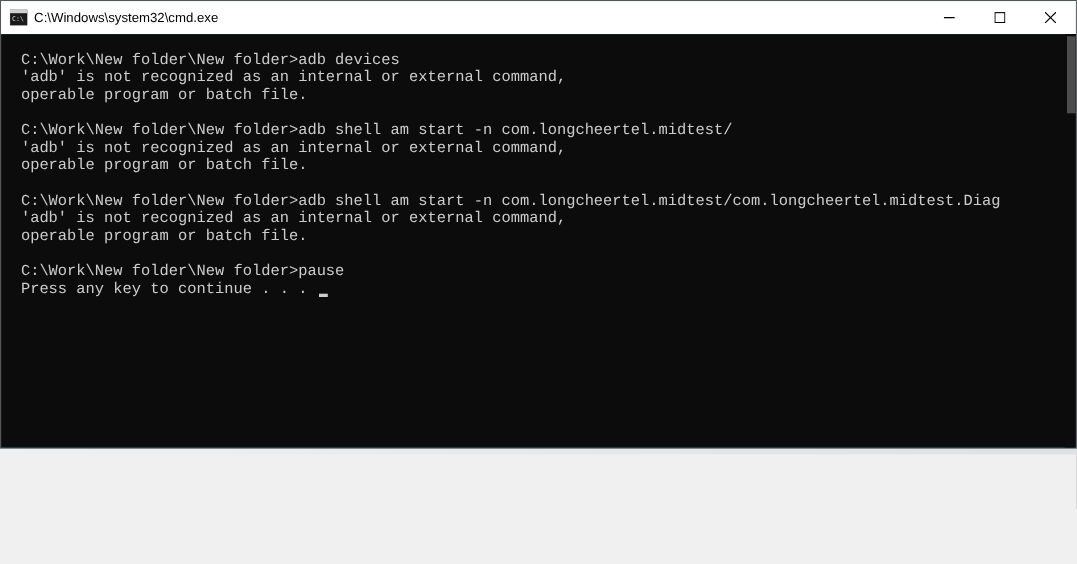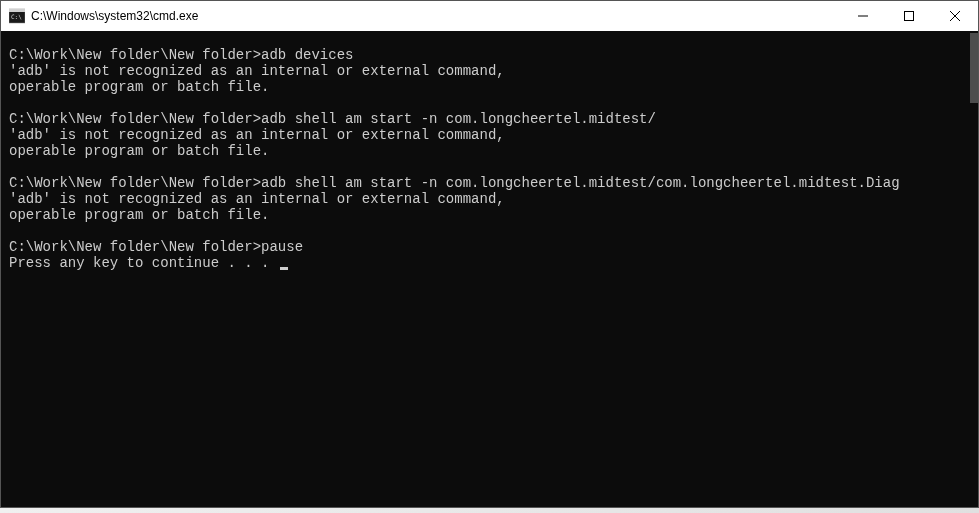--- a/index.html
+++ b/index.html
@@ -9,21 +9,21 @@
     }
     body {
       width: 979px;
       height: 513px;
       font-family: "Segoe UI", Tahoma, sans-serif;
       background: #f0f0f0;
       overflow: hidden;
     }
     .window {
       width: 979px;
-      height: 508px;
+      height: 408px;
       background: #7dd3fc;
       display: flex;
       flex-direction: column;
       border: 1px solid #555;
     }
     .titlebar {
       height: 30px;
       background: #ffffff;
       display: flex;
       align-items: center;
@@ -61,21 +61,21 @@
       font-size: 10px;
       color: #000;
     }
     .terminal-area {
       flex: 1;
       background: #0c0c0c;
       position: relative;
       overflow: hidden;
     }
     .terminal-content {
-      padding: 0px 8px;
+      padding: 0px 18px;
       font-family: Consolas, "Courier New", monospace;
       font-size: 14px;
       line-height: 16px;
       color: #cccccc;
       white-space: pre;
       letter-spacing: 0px;
     }
     .terminal-line {
       min-height: 16px;
     }

